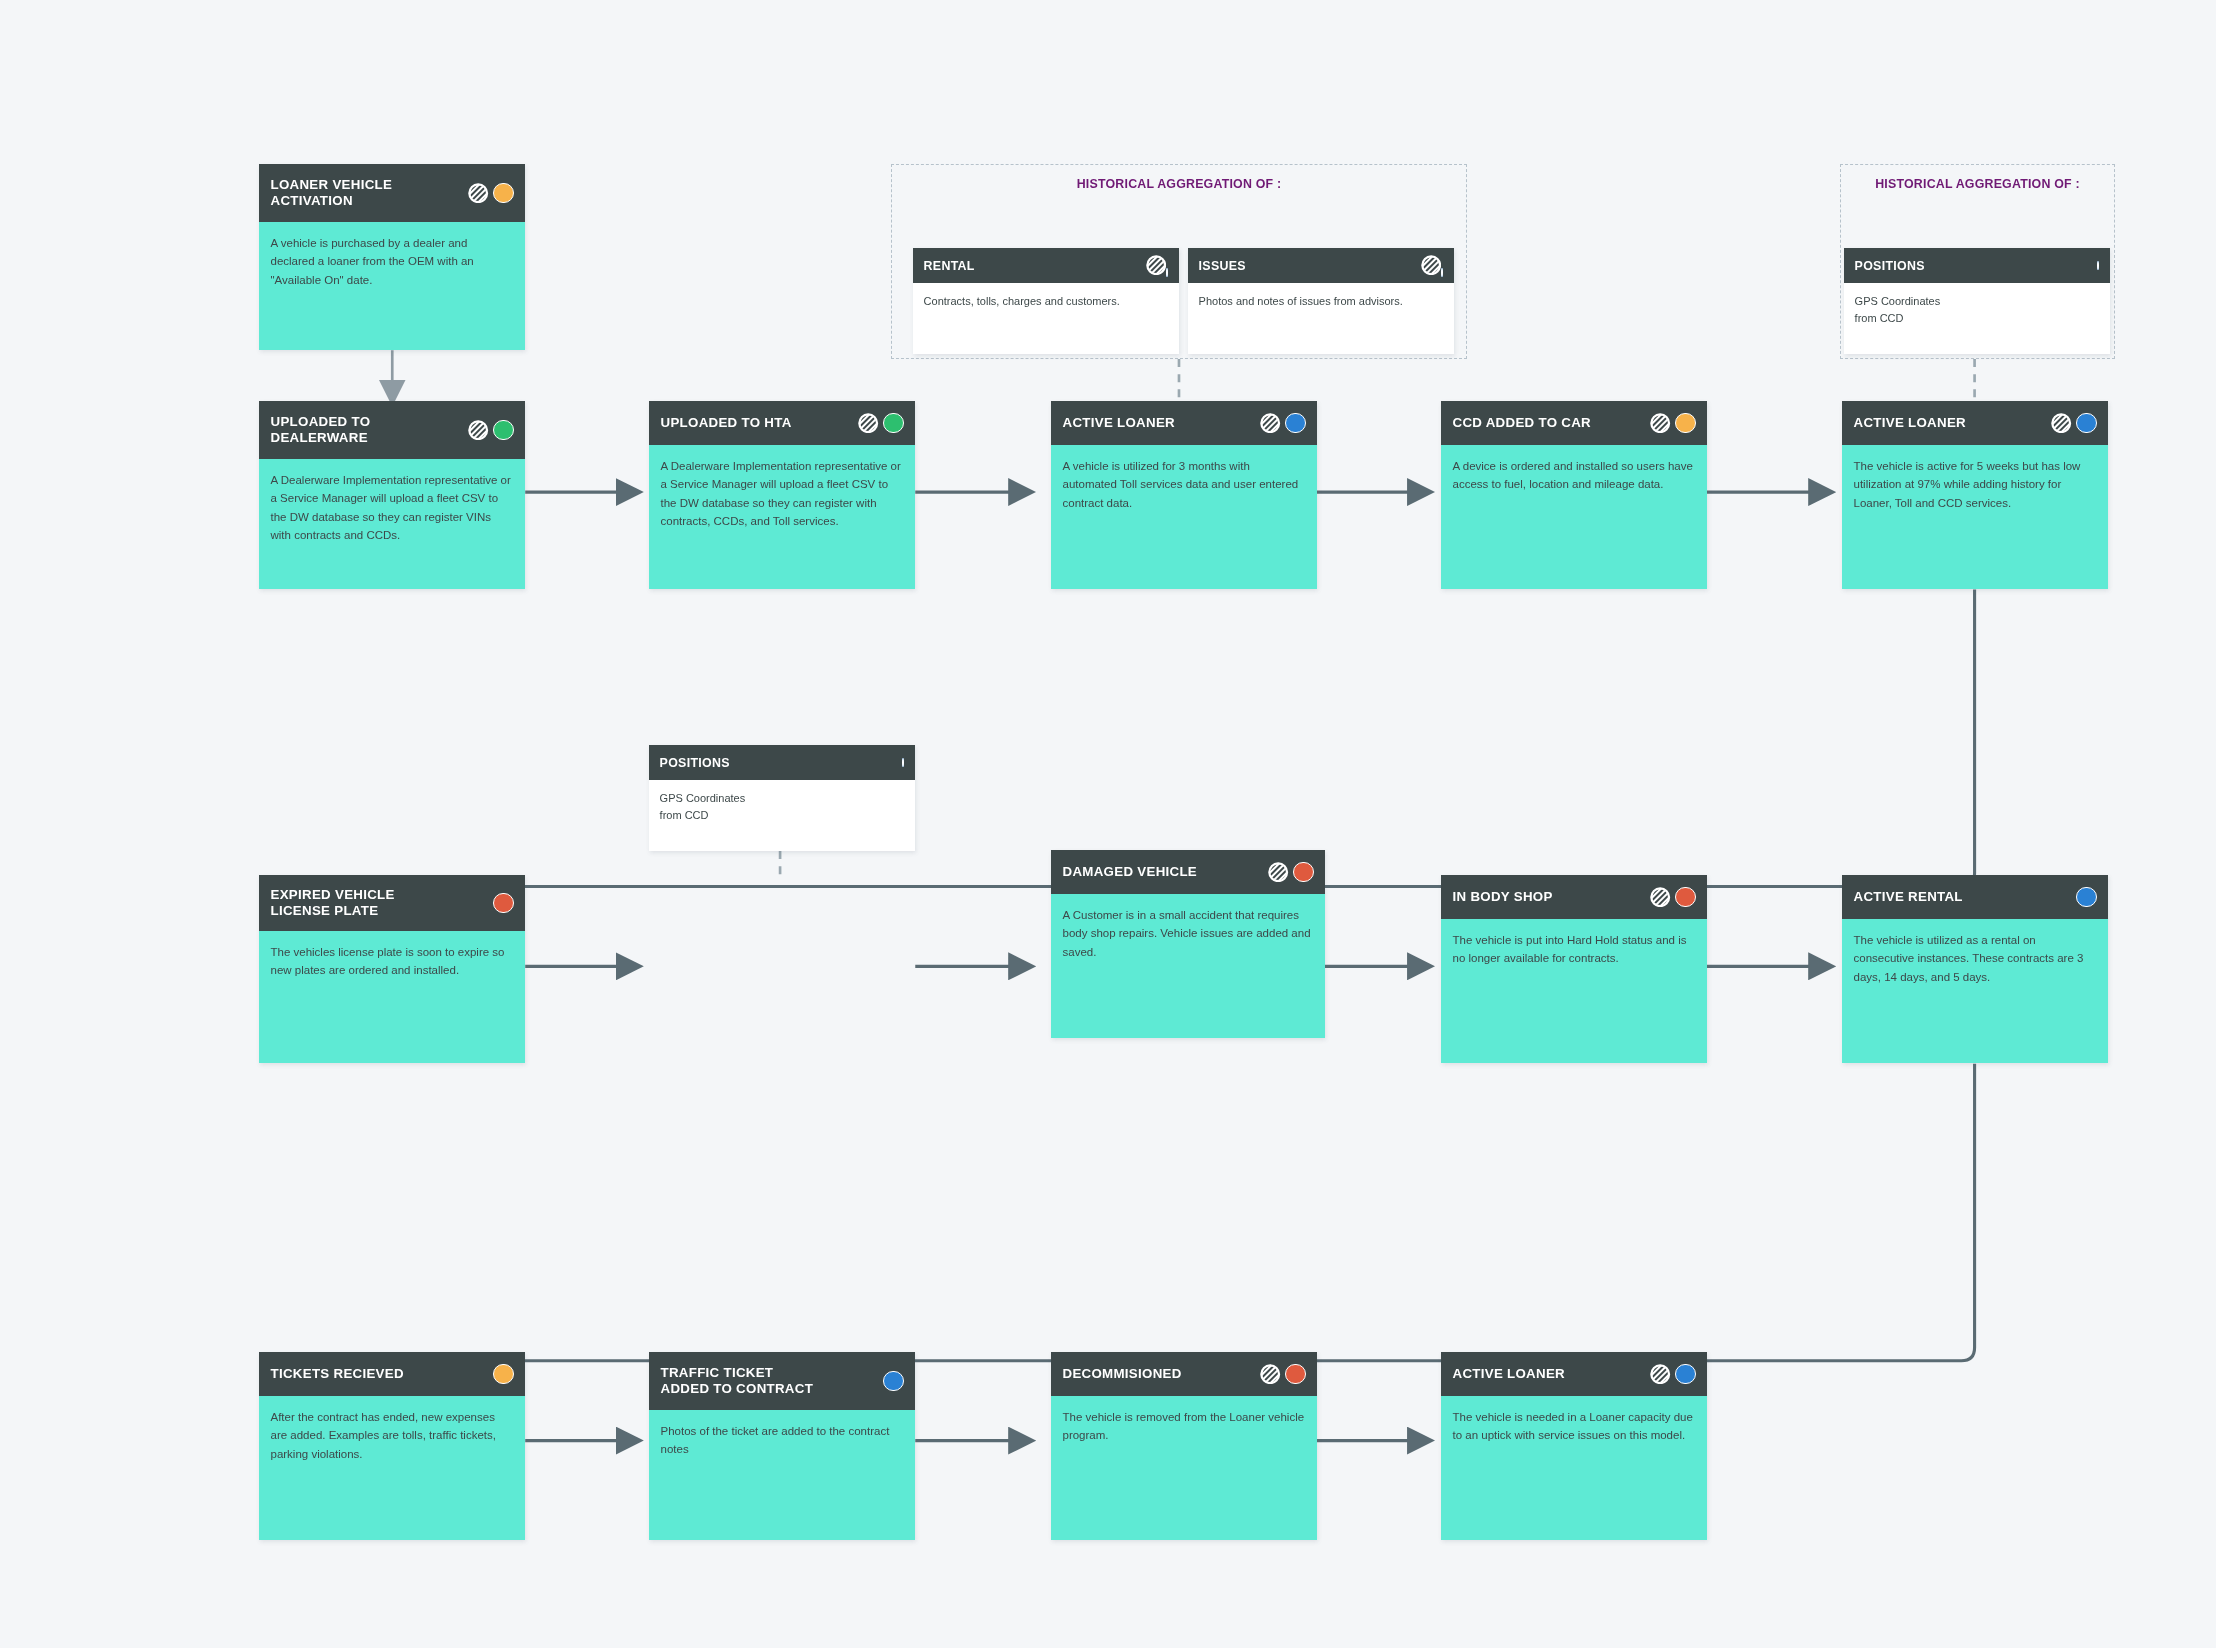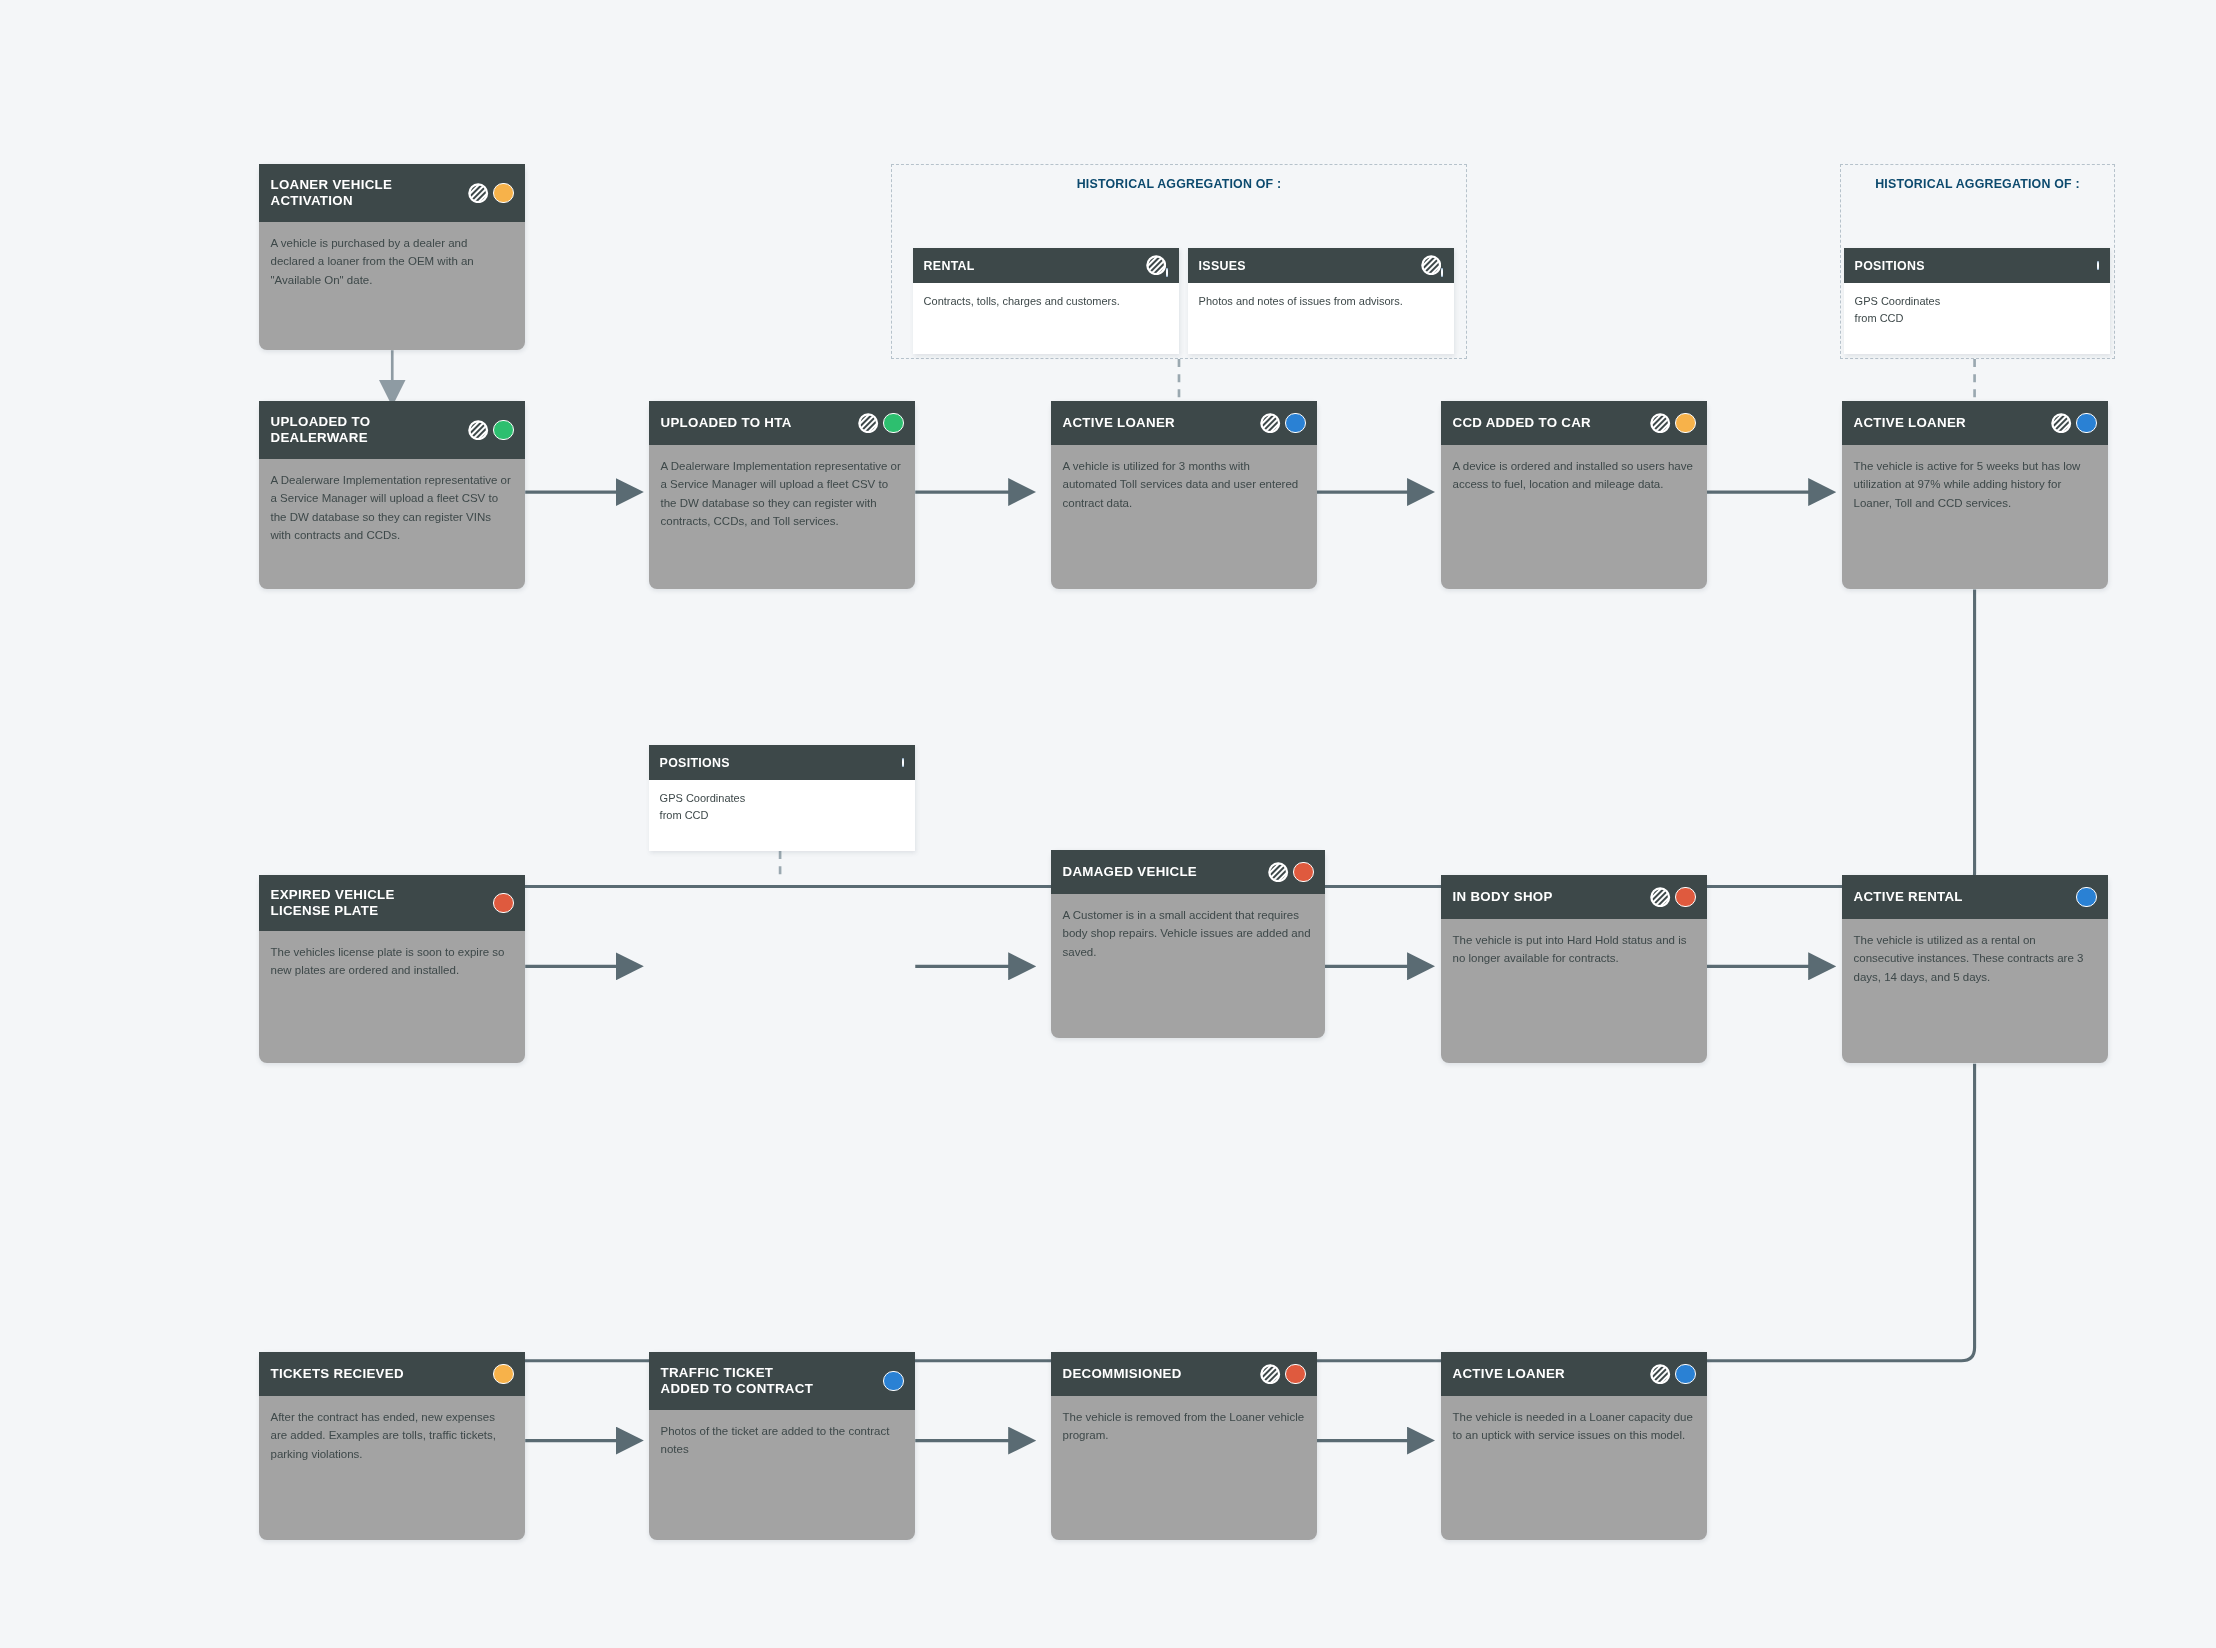--- a/index.html
+++ b/index.html
@@ -4,38 +4,38 @@
 <style>
   *{box-sizing:border-box;margin:0;padding:0}
   html,body{width:2926px;height:1649px;overflow:hidden}
   body{background:#f4f6f8;font-family:"Liberation Sans",sans-serif;position:relative}
 
   
   #canvas{position:absolute;left:0;top:0;width:2307px;height:1649px;background:#f4f6f8;overflow:hidden}
   #wires{position:absolute;left:0;top:0;width:2307px;height:1649px;pointer-events:none}
 
   
-  .card{position:absolute;background:#a3a3a3;box-shadow:0.9px 1.8px 4.4px rgba(80,95,110,.13);border-radius:8px;}
+  .card{position:absolute;background:#5eead4;box-shadow:0.9px 1.8px 4.4px rgba(80,95,110,.13);}
   .card .hd{background:#3d4849;display:flex;align-items:center;justify-content:space-between;
             padding:0 11.5px;min-height:44px}
   .card .hd .t{color:#fff;font-weight:700;font-size:13.3px;letter-spacing:0.3px;line-height:1.18;
                text-transform:uppercase;font-family:"Liberation Sans",sans-serif}
   .card .hd .badges{display:flex;align-items:center;gap:4.4px;flex:0 0 auto;margin-left:6.2px}
   .card .bd{padding:11.5px 11.5px 8px 11.5px}
   .card .bd p{color:#3d4849;font-size:11.5px;line-height:1.62;font-family:"Liberation Sans",sans-serif}
 
   
   .dot{width:20.4px;height:20.4px;border-radius:50%;border:1.8px solid #fff;flex:0 0 auto}
   .dot.red{background:#df5a3e}.dot.orange{background:#f7b24a}
   .dot.green{background:#2dbf6f}.dot.blue{background:#2a81d4}
   .hatch{width:20.4px;height:20.4px;flex:0 0 auto}
 
   
   .agg{position:absolute;border:1.3px dashed #b6c2cb;background:transparent}
-  .agg .agglab{position:absolute;left:0;right:0;top:12.4px;text-align:center;color:#0c4a6e;
+  .agg .agglab{position:absolute;left:0;right:0;top:12.4px;text-align:center;color:#701a75;
      font-weight:700;font-size:12.4px;letter-spacing:0.2px}
 
   
   .mini{position:absolute;background:#fff;box-shadow:0.9px 1.8px 4.4px rgba(80,95,110,.13)}
   .mini .hd{background:#3d4849;display:flex;align-items:center;justify-content:space-between;
             padding:0 10.6px;height:35px}
   .mini .hd .t{color:#fff;font-weight:700;font-size:12.4px;letter-spacing:0.3px}
   .mini .bd{padding:9.8px 10.6px}
   .mini .bd p{color:#3d4849;font-size:11px;line-height:1.6}
 </style>

